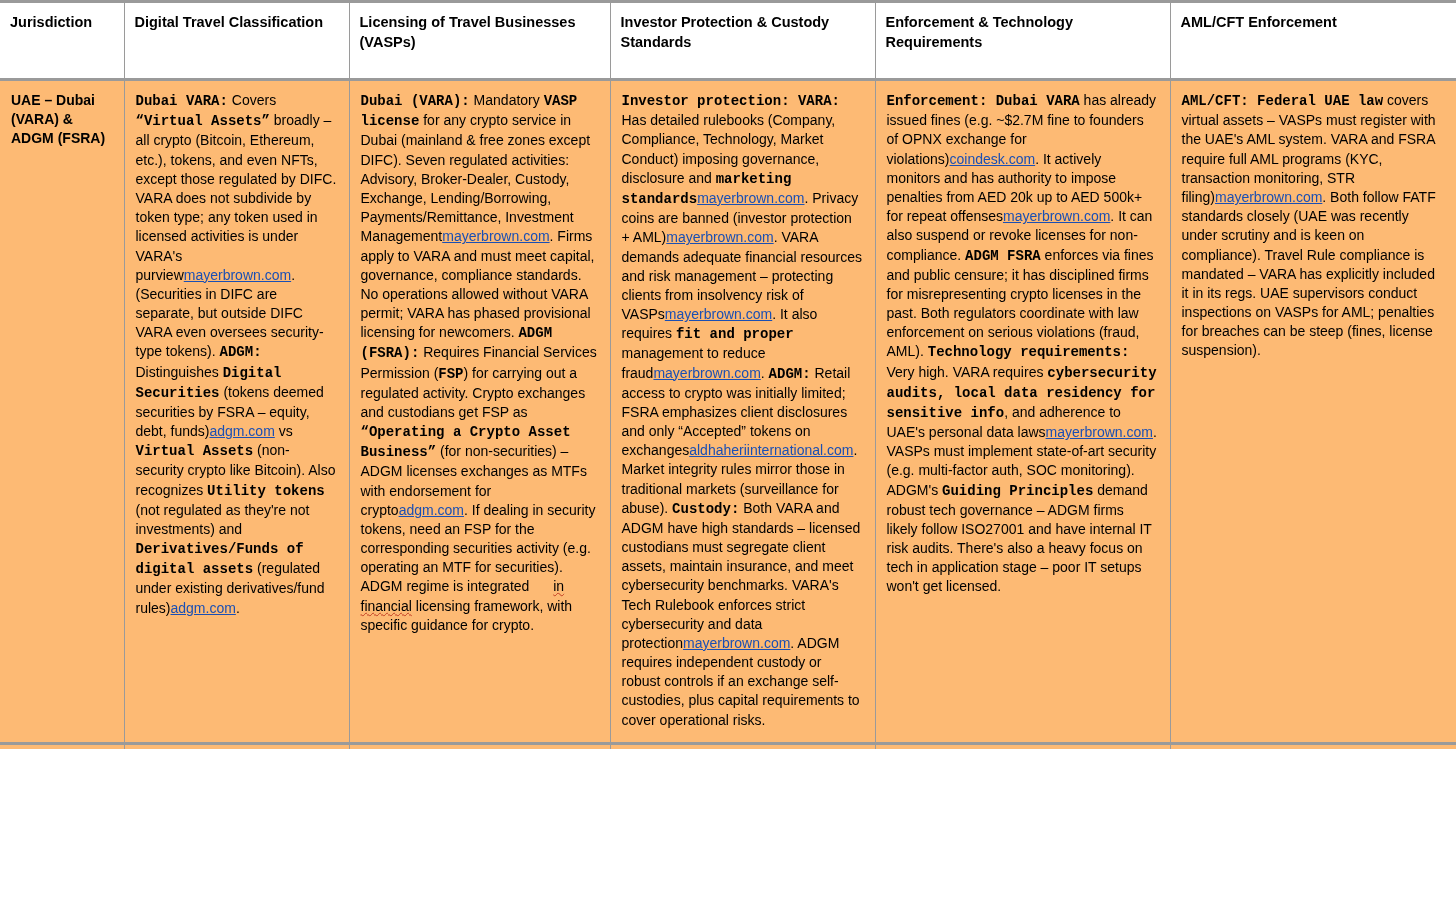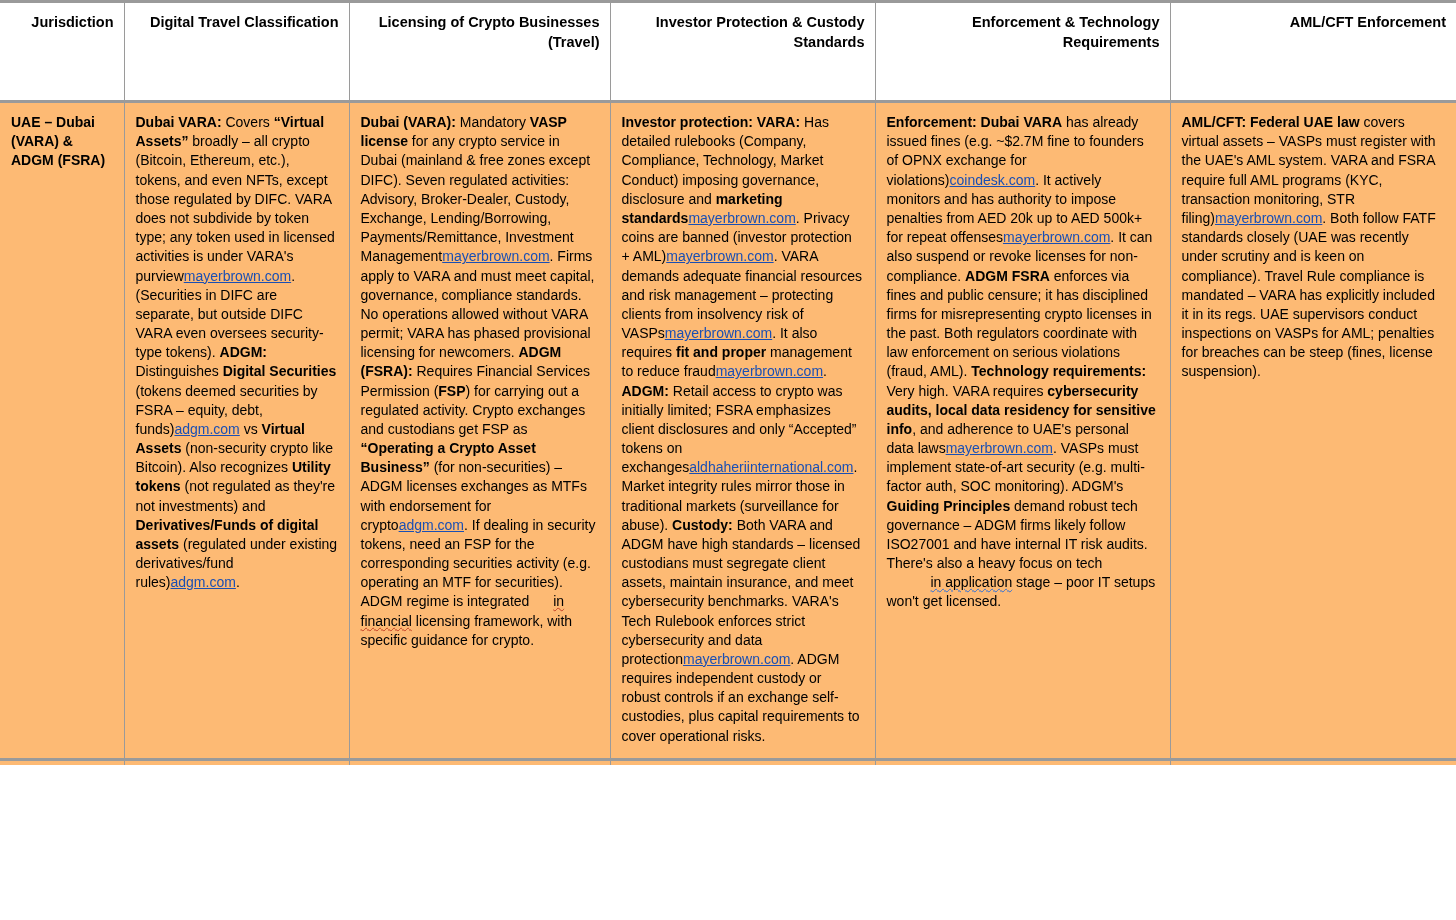--- a/index.html
+++ b/index.html
@@ -26,22 +26,22 @@
   table.reg-table col.c1 { width: 124px; }
   table.reg-table col.c2 { width: 225px; }
   table.reg-table col.c3 { width: 261px; }
   table.reg-table col.c4 { width: 265px; }
   table.reg-table col.c5 { width: 295px; }
   table.reg-table col.c6 { width: 286px; }
 
   thead th {
     border-right: 1px solid #9a9a9a;
     border-bottom: 3px solid #9a9a9a;
-    padding: 10px 10px 48px 10px;
-    text-align: right;
+    padding: 10px 10px 26px 10px;
+    text-align: left;
     vertical-align: top;
     font-size: 14.5px;
     font-weight: bold;
     color: #000;
     line-height: 1.35;
     background: #ffffff;
   }
   thead th:last-child { border-right: none; }
   thead th:first-child { border-left: none; }
 
@@ -59,61 +59,59 @@
   }
   tbody td:last-child { border-right: none; margin-left: 8px; }
 
   tbody tr.filler-row td {
     border-bottom: none;
     height: 4px;
     padding: 0;
   }
 
   .cell-body { margin: 0; }
-  .cell-body b, .cell-body strong { font-weight: bold; }
+  .cell-body b, .cell-body strong { font-weight: bold; font-family: Liberation Mono, monospace; }
 
   a.src-link {
     color: #1a4fb4;
     text-decoration: underline;
     cursor: pointer;
     text-align: right;
   }
   .spell-err {
     text-decoration: underline;
     text-decoration-style: wavy;
     text-decoration-color: #c23b22;
     text-decoration-thickness: 1px;
     margin-left: 20px;
   }
   .grammar-err {
-    text-decoration: underline;
     text-decoration-style: wavy;
     text-decoration-color: #2d6fd8;
     text-decoration-thickness: 1px;
-    margin-left: 44px;
   }
 </style>
 </head>
 <body>
 
 <div class="table-wrap">
   <table class="reg-table">
     <colgroup>
       <col class="c1">
         <col class="c2">
         <col class="c3">
         <col class="c4">
         <col class="c5">
         <col class="c6">
     </colgroup>
     <thead>
       <tr>
         <th>Jurisdiction</th>
         <th>Digital Travel Classification</th>
-        <th>Licensing of Crypto Businesses (Travel)</th>
+        <th>Licensing of Travel Businesses (VASPs)</th>
         <th>Investor Protection &amp; Custody Standards</th>
         <th>Enforcement &amp; Technology Requirements</th>
         <th>AML/CFT Enforcement</th>
       </tr>
     </thead>
     <tbody>
       <tr>
         <td>
           <div class="cell-body" style="font-weight:bold;">UAE – Dubai (VARA) &amp; ADGM (FSRA)</div>
         </td>

